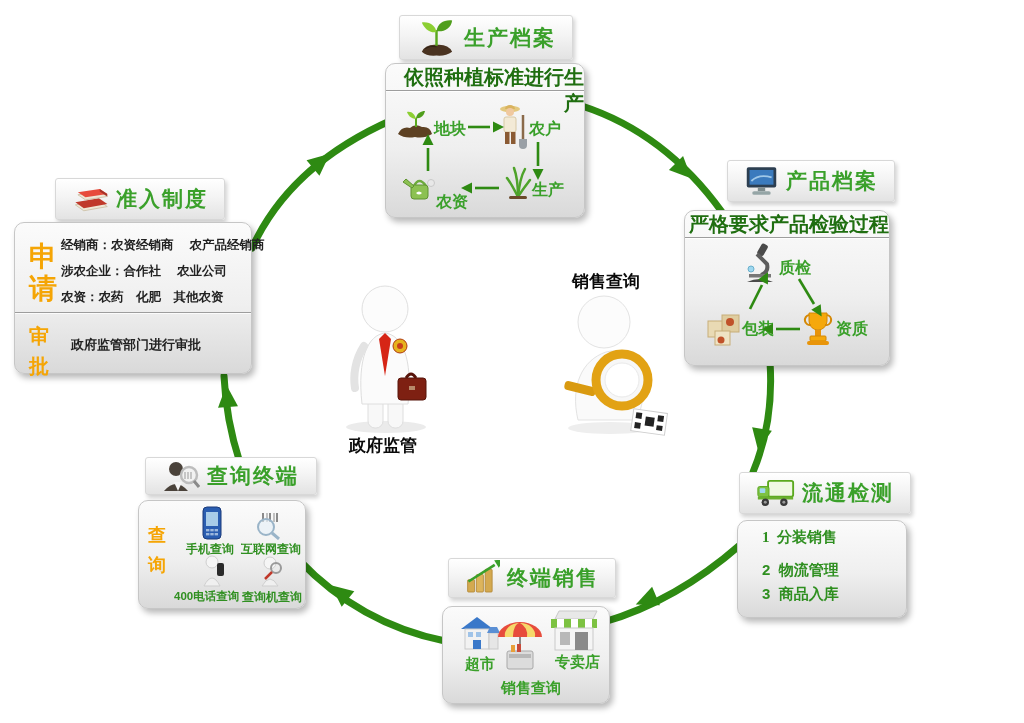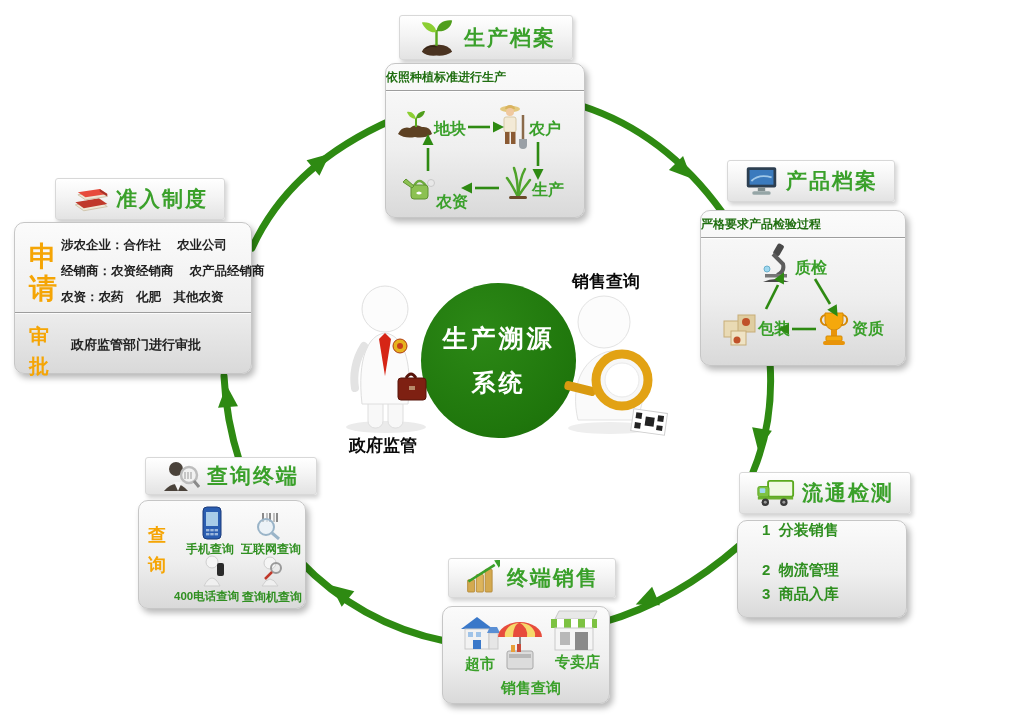--- a/index.html
+++ b/index.html
@@ -19,22 +19,22 @@
   .hdr .txt{font-size:21px;font-weight:bold;color:#3aa02a;letter-spacing:2px;white-space:nowrap;}
   
   .box{
     position:absolute;border-radius:10px;
     background:linear-gradient(180deg,#fbfbfb 0%,#efefef 55%,#d9d9d9 100%);
     border:1px solid #c6c6c6;
     box-shadow:3px 4px 6px rgba(0,0,0,.28);
     z-index:2;
   }
   .box-title{
-    position:absolute;left:0;right:0;top:0;height:26px;line-height:26px;text-align:left;
-    font-size:12px;font-weight:bold;color:#1f6e10;
+    position:absolute;left:0;right:0;top:0;height:26px;line-height:26px;text-align:right;
+    font-size:20px;font-weight:bold;color:#1f6e10;
     border-bottom:1px solid #9d9d9d;box-shadow:0 1px 0 rgba(255,255,255,.8);
   }
   .flow-label{position:absolute;font-size:16px;font-weight:bold;color:#3aa02a;white-space:nowrap;}
   .small-label{position:absolute;font-size:12px;font-weight:bold;color:#2f8f20;white-space:nowrap;}
   .vlabel{
     position:absolute;width:22px;word-break:break-all;
     font-weight:bold;color:#f5a505;
   }
   .adm-line{font-size:12.5px;font-weight:bold;color:#222;white-space:nowrap;margin-bottom:9px;}
   .circ-item{position:absolute;font-size:15px;font-weight:bold;color:#2f8f20;white-space:pre;}
@@ -67,24 +67,20 @@
     <g fill="#2e8a12">
       <path d="M0,-10 L22,0 L0,10 Z" transform="translate(313,168) rotate(-40)"></path>
       <path d="M0,-10 L22,0 L0,10 Z" transform="translate(676,163) rotate(45)"></path>
       <path d="M0,-10 L22,0 L0,10 Z" transform="translate(762,429) rotate(100)"></path>
       <path d="M0,-10 L22,0 L0,10 Z" transform="translate(656,596) rotate(157)"></path>
       <path d="M0,-10 L22,0 L0,10 Z" transform="translate(348,599) rotate(219)"></path>
       <path d="M0,-10 L22,0 L0,10 Z" transform="translate(228,407) rotate(266)"></path>
     </g>
   </svg>
 
-  <div id="center-circle">
-    <div class="l1">生产溯源</div>
-    <div class="l2">系统</div>
-  </div>
 
   <svg class="abs" style="left:338px;top:282px;z-index:2;" width="102" height="152" viewBox="0 0 102 152">
     <ellipse cx="48" cy="145" rx="40" ry="6" fill="#ebebeb"></ellipse>
     <rect x="30" y="114" width="15" height="32" rx="7" fill="#f8f8f8" stroke="#dedede"></rect>
     <rect x="50" y="114" width="15" height="32" rx="7" fill="#f8f8f8" stroke="#dedede"></rect>
     <path d="M24,122 C19,76 30,53 47,51 C64,53 75,76 70,122 Z" fill="#fbfbfb" stroke="#dedede"></path>
     <path d="M26,64 C17,78 15,94 17,106" fill="none" stroke="#e3e3e3" stroke-width="8" stroke-linecap="round"></path>
     <circle cx="47" cy="27" r="23" fill="#fcfcfc" stroke="#e0e0e0"></circle>
     <polygon points="47,51 41,57 47,94 53,57" fill="#d62516"></polygon>
     <circle cx="62" cy="64" r="7" fill="#e6b31e" stroke="#b03a10"></circle>
@@ -187,41 +183,41 @@
       <polygon points="7,12 33,8 42,14 16,18" fill="#efe7d6" stroke="#cbbfa4"></polygon>
       <polygon points="7,9 33,5 42,11 16,15" fill="#e74c3c"></polygon>
       <polygon points="33,5 42,11 42,14 33,8" fill="#a93226"></polygon>
     </svg>
     <span class="txt">准入制度</span>
   </div>
 
   <div class="box" style="left:14px;top:222px;width:236px;height:150px;">
     <div class="vlabel" style="left:14px;top:18px;font-size:28px;line-height:32px;">申请</div>
     <div class="abs" style="left:46px;top:14px;">
+      <div class="adm-line">经销商：农资经销商　 农产品经销商</div>
       <div class="adm-line">涉农企业：合作社　 农业公司</div>
-      <div class="adm-line">经销商：农资经销商　 农产品经销商</div>
       <div class="adm-line">农资：农药　化肥　其他农资</div>
     </div>
     <div class="abs" style="left:0;right:0;top:89px;border-top:1px solid #9d9d9d;box-shadow:0 1px 0 rgba(255,255,255,.8);"></div>
     <div class="vlabel" style="left:14px;top:98px;font-size:20px;line-height:30px;">审批</div>
     <div class="abs" style="left:56px;top:113px;font-size:13px;font-weight:bold;color:#222;white-space:nowrap;">政府监管部门进行审批</div>
   </div>
 
   <div class="hdr" style="left:727px;top:160px;width:134px;height:40px;">
     <svg width="38" height="34" viewBox="0 0 38 34">
       <rect x="3" y="2" width="32" height="22" rx="2" fill="#2c3e50"></rect>
       <rect x="6" y="5" width="26" height="16" fill="#3a7abd"></rect>
       <path d="M8,17 Q16,9 30,13" stroke="#9fc8e8" stroke-width="2" fill="none"></path>
       <rect x="15" y="24" width="8" height="4" fill="#7f8c8d"></rect>
       <rect x="9" y="28" width="20" height="4" rx="2" fill="#95a5a6"></rect>
     </svg>
     <span class="txt">产品档案</span>
   </div>
 
-  <div class="box" style="left:684px;top:210px;width:204px;height:154px;margin-left:16px;">
+  <div class="box" style="left:684px;top:210px;width:204px;height:154px;">
     <div class="box-title">严格要求产品检验过程</div>
     <svg class="abs" style="left:58px;top:31px;" width="34" height="42" viewBox="0 0 34 42">
       <rect x="16" y="2" width="7" height="12" rx="2" fill="#4a4a4a" transform="rotate(30 20 8)"></rect>
       <path d="M14,12 L24,22 Q26,30 18,33" stroke="#5d5d5d" stroke-width="4" fill="none"></path>
       <rect x="6" y="32" width="22" height="3.5" fill="#777"></rect>
       <path d="M4,40 Q17,34 30,40 Z" fill="#4a4a4a"></path>
       <circle cx="8" cy="27" r="3" fill="#9fd8f0" stroke="#6ab0cc"></circle>
     </svg>
     <div class="flow-label" style="left:94px;top:47px;">质检</div>
     <svg class="abs" style="left:22px;top:98px;" width="34" height="37" viewBox="0 0 34 37">
@@ -263,21 +259,21 @@
       <rect x="2" y="20" width="38" height="3" fill="#6ab02e"></rect>
       <circle cx="10" cy="26" r="4" fill="#3a3a3a"></circle>
         <circle cx="10" cy="26" r="1.6" fill="#9a9a9a"></circle>
       <circle cx="30" cy="26" r="4" fill="#3a3a3a"></circle>
         <circle cx="30" cy="26" r="1.6" fill="#9a9a9a"></circle>
     </svg>
     <span class="txt">流通检测</span>
   </div>
 
   <div class="box" style="left:737px;top:520px;width:168px;height:96px;">
-    <div class="circ-item" style="left:24px;top:0;">1  分装销售</div>
+    <div class="circ-item" style="left:24px;top:7px;font-family:Liberation Serif, serif;">1  分装销售</div>
     <div class="circ-item" style="left:24px;top:40px;">2  物流管理</div>
     <div class="circ-item" style="left:24px;top:64px;">3  商品入库</div>
   </div>
 
   <div class="hdr" style="left:448px;top:558px;width:134px;height:38px;">
     <svg width="40" height="36" viewBox="0 0 40 36">
       <rect x="3" y="20" width="8" height="14" rx="1" fill="#d4a94f" stroke="#b3893a"></rect>
       <rect x="13" y="14" width="8" height="20" rx="1" fill="#ddb45c" stroke="#b3893a"></rect>
       <rect x="23" y="8" width="8" height="26" rx="1" fill="#d4a94f" stroke="#b3893a"></rect>
       <line x1="4" y1="22" x2="34" y2="3" stroke="#3aa02a" stroke-width="3"></line>

